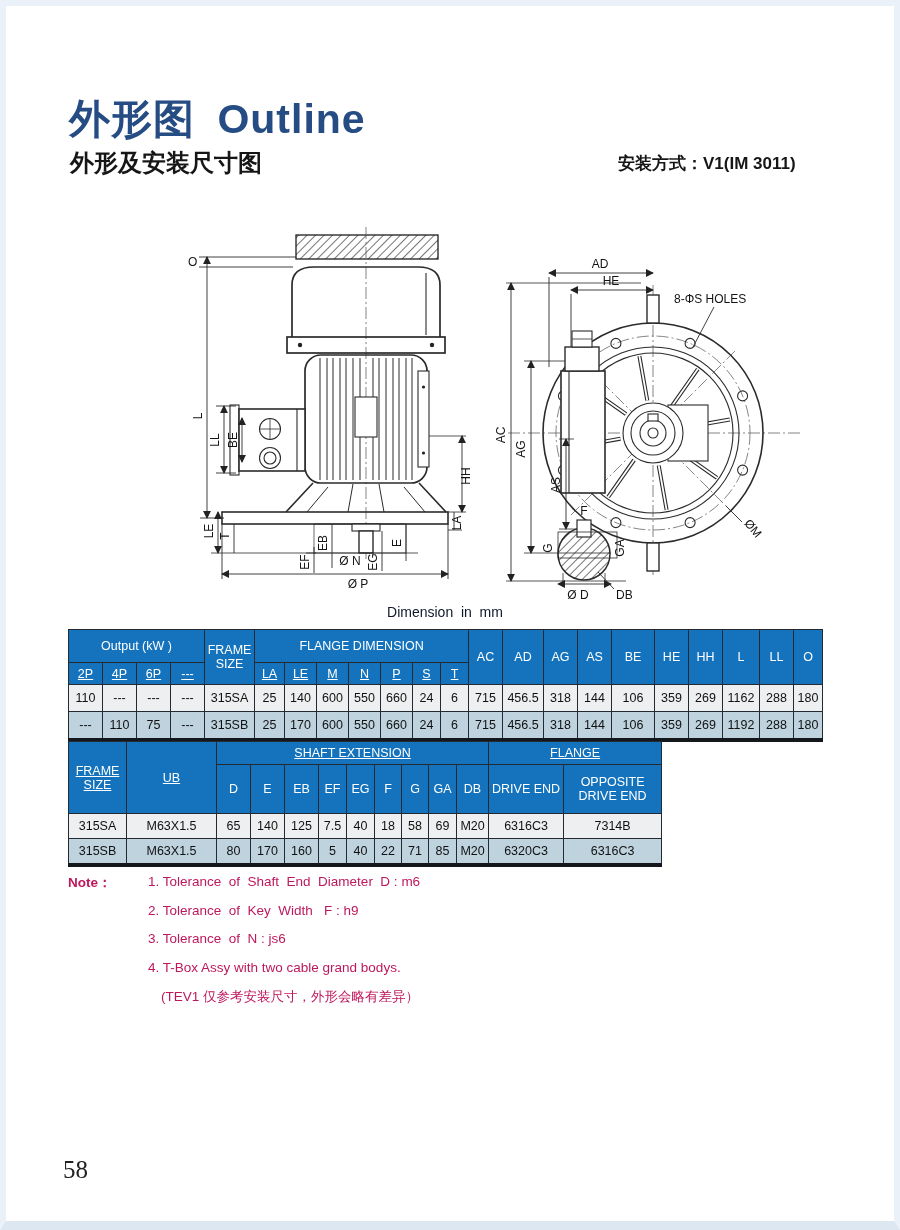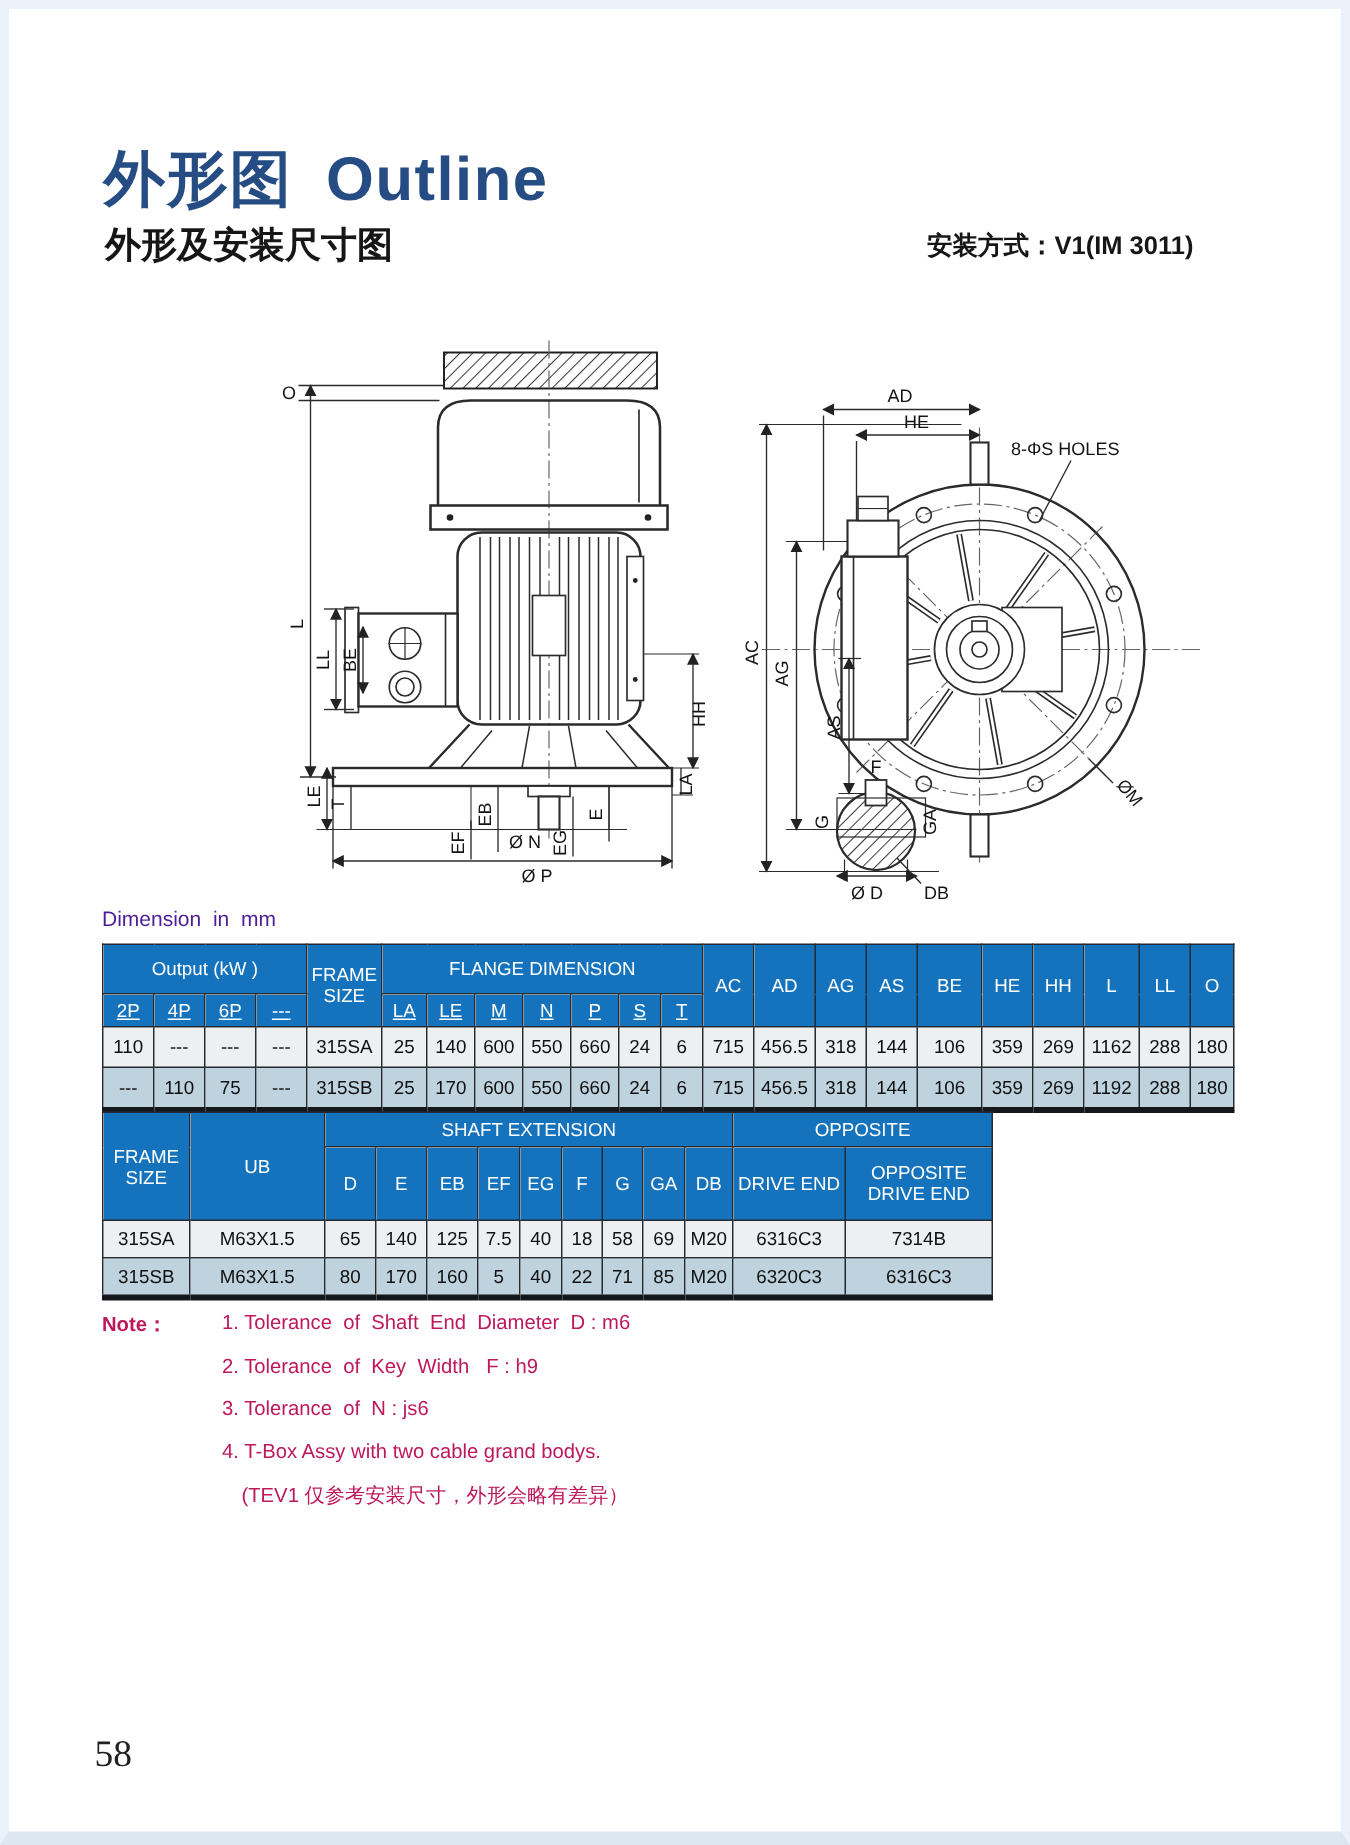--- a/index.html
+++ b/index.html
@@ -6,32 +6,32 @@
   body{width:900px;height:1230px;background:#fff;position:relative;
        font-family:"Liberation Sans",sans-serif;color:#111;}
   .page{position:absolute;inset:0;box-sizing:border-box;background:#fff;
         border:6px solid #EBF1F8;border-bottom:9px solid #DCE7F2;}
   .title{position:absolute;left:63px;top:86px;font-size:41px;font-weight:bold;
          color:#264C84;letter-spacing:1px;white-space:pre;}
   .title .en{font-weight:600;margin-left:10px;}
   .subtitle{position:absolute;left:64px;top:141px;font-size:24px;font-weight:bold;color:#161616;}
   .mounting{position:absolute;left:612px;top:146px;font-size:17px;font-weight:bold;color:#161616;white-space:pre;}
   .drawing{position:absolute;left:60px;top:215px;width:790px;height:392px;}
-  .dim-note{position:absolute;left:62px;top:598px;width:754px;text-align:left;
-            font-size:14px;color:#4c1d95;white-space:pre;}
+  .dim-note{position:absolute;left:62px;top:598px;width:754px;text-align:center;
+            font-size:14px;color:#0f172a;white-space:pre;}
   table{border-collapse:collapse;table-layout:fixed;position:absolute;left:62px;}
   td{border:1.8px solid #232A31;text-align:center;vertical-align:middle;
      padding:0 1px;font-size:12.5px;overflow:hidden;}
   .t1{top:623px;width:754px;}
   .t2{top:735px;width:593px;}
   tr.h td{background:#1473BC;color:#fff;}
   .t1 tr.h1 td{height:32px;}
   .t1 tr.h2 td{height:21px;text-decoration:underline;}
   .t1 tr.d td{height:26px;}
-  .t2 tr.h1 td{height:22px;}
+  .t2 tr.h1 td{height:22px;text-decoration:underline;}
   .t2 tr.h2 td{height:48px;}
   .t2 tr.d td{height:24px;}
   tr.r1 td{background:#EDEFF1;color:#111;}
   tr.r2 td{background:#BFD3DF;color:#111;}
   tr.last td{border-bottom:4px solid #14181C;}
   .notes{position:absolute;left:62px;top:868px;font-size:13.5px;color:#be185d;}
   .notes .lbl{position:absolute;left:0;top:0;font-weight:bold;white-space:pre;}
   .notes .items{margin-left:80px;}
   .notes .item{white-space:pre;margin-bottom:13.5px;}
   .notes .cont{margin-left:13px;}
@@ -353,21 +353,21 @@
         <col style="width:28px">
         <col style="width:32px">
       <col style="width:75px">
         <col style="width:98px">
     </colgroup>
     <tbody>
         <tr class="h h1">
       <td rowspan="2">FRAME SIZE</td>
       <td rowspan="2">UB</td>
       <td colspan="9">SHAFT EXTENSION</td>
-      <td colspan="2">OPPOSITE</td>
+      <td colspan="2">FLANGE</td>
     </tr>
     <tr class="h h2">
       <td>D</td>
       <td>E</td>
       <td>EB</td>
       <td>EF</td>
       <td>EG</td>
       <td>F</td>
       <td>G</td>
       <td>GA</td>

